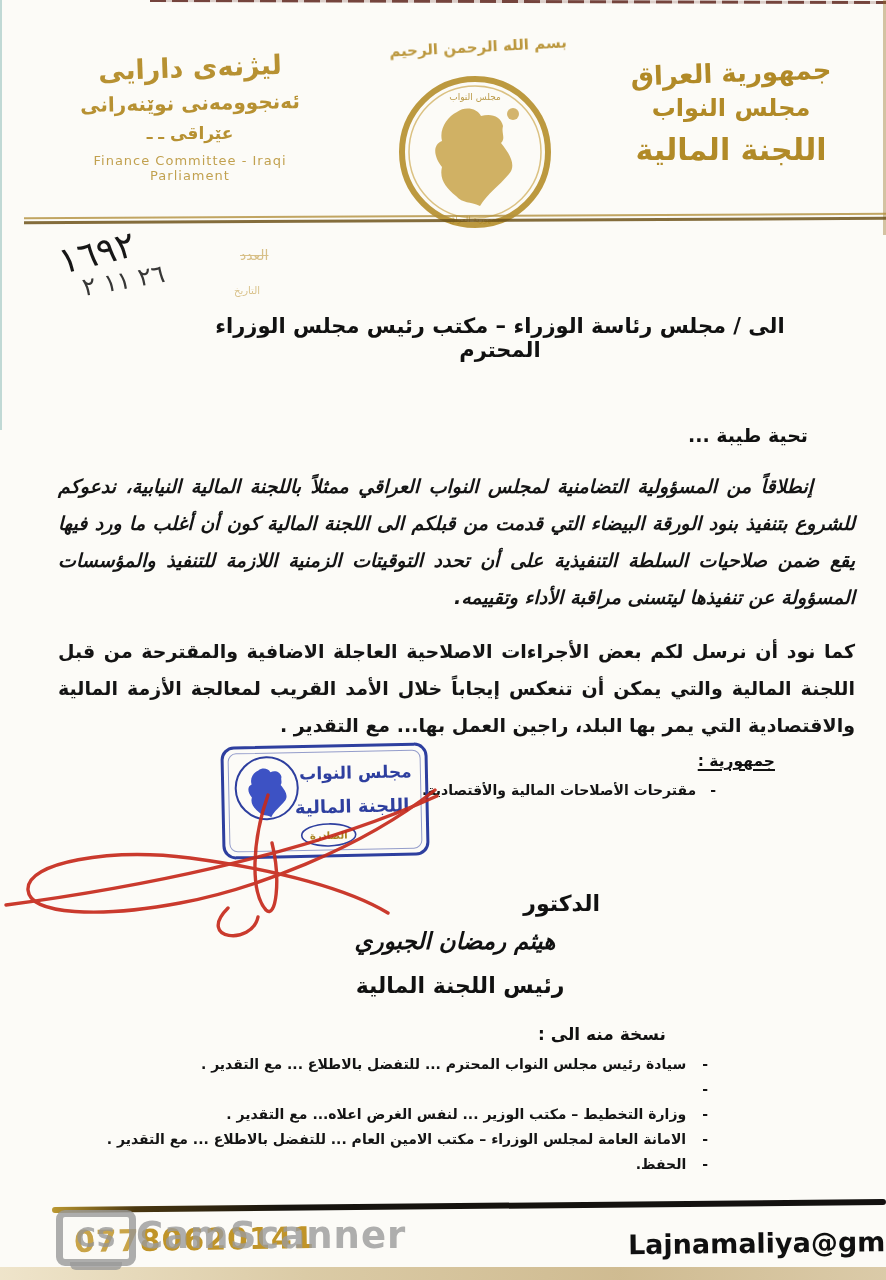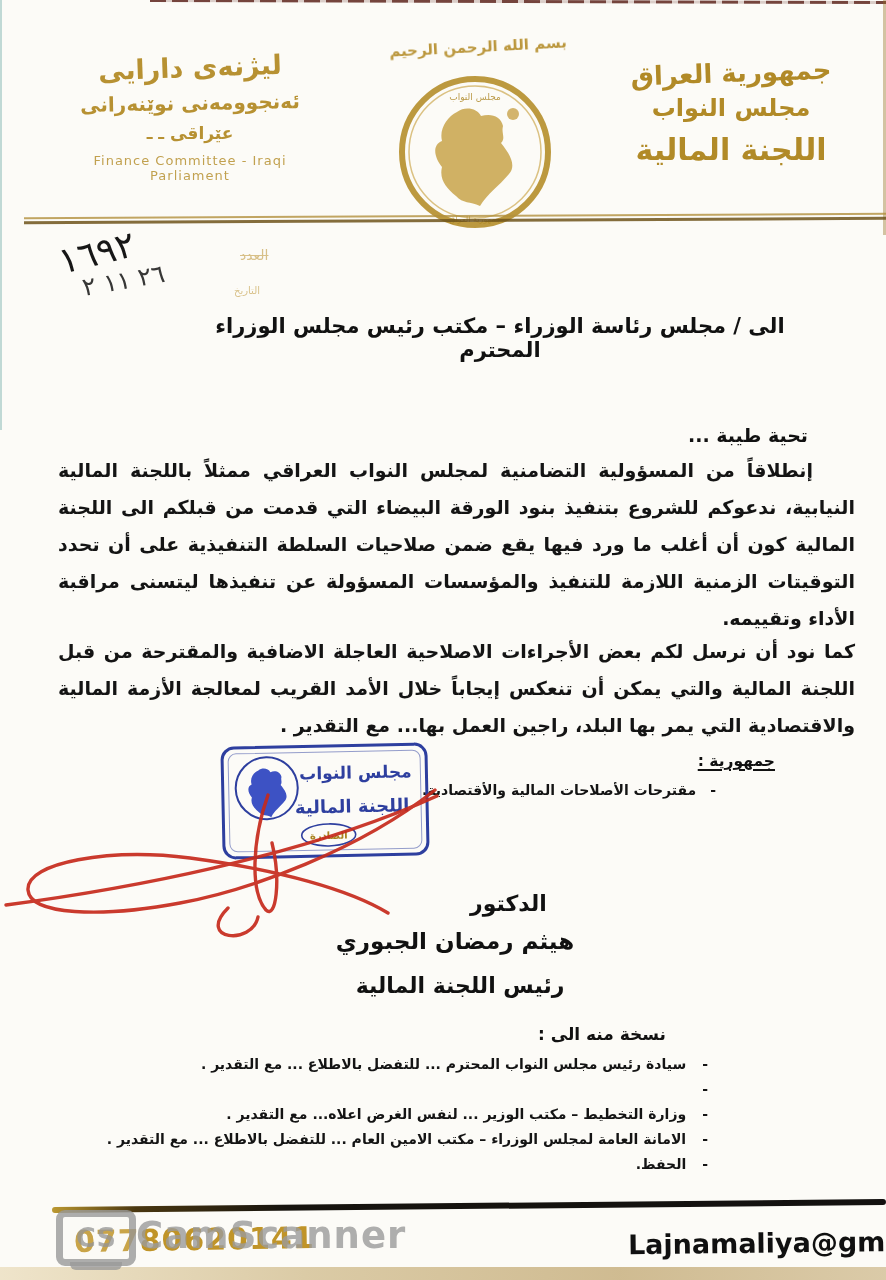--- a/index.html
+++ b/index.html
@@ -53,40 +53,40 @@
 
   
   .to-line{left:180px;top:299px;width:640px;text-align:center;
     font-size:21px;font-weight:bold;color:#111;margin-top:15px;}
   .subject-line{left:255px;top:356px;width:390px;text-align:center;
     font-size:19px;font-weight:bold;color:#111;
     text-decoration:underline;text-underline-offset:4px;text-decoration-thickness:2px;}
   .greeting{right:78px;top:424px;font-size:19px;font-weight:bold;color:#111;margin-left:48px;}
   .para{left:58px;width:797px;font-size:19px;font-weight:bold;color:#141414;
     line-height:37px;text-align:justify;text-justify:inter-word;}
-  .para1{top:452px;text-indent:42px;}
+  .para1{top:468px;text-indent:42px;font-style:italic;}
   .para2{top:633px;}
 
   
   .attach-title{right:111px;top:752px;font-size:15.5px;font-weight:bold;color:#111;
     text-decoration:underline;text-underline-offset:3px;text-decoration-thickness:2px;}
   .attach-item{right:170px;top:782px;font-size:14px;font-weight:bold;color:#141414;
     display:flex;gap:14px;}
 
   
   .stamp{left:220px;top:743px;width:210px;height:116px;transform:rotate(-1.2deg);}
 
   
   .sig-svg{left:0;top:740px;pointer-events:none;}
 
   
-  .sig-title{left:470px;top:891px;width:130px;text-align:left;
+  .sig-title{left:470px;top:891px;width:130px;text-align:right;
     font-size:22px;font-weight:bold;color:#111;}
   .sig-name{left:320px;top:928px;width:270px;text-align:center;
-    font-size:23px;font-weight:bold;color:#111;}
+    font-size:23px;font-weight:bold;color:#111;font-style:italic;}
   .sig-role{left:335px;top:973px;width:250px;text-align:center;
     font-size:22px;font-weight:bold;color:#111;}
 
   
   .copies-title{right:220px;top:1024px;font-size:17px;font-weight:bold;color:#111;
     text-underline-offset:4px;text-decoration-thickness:2px;}
   .copies-list{right:178px;top:1056px;display:flex;flex-direction:column;gap:9px;}
   .copies-row{display:flex;gap:16px;font-size:14px;font-weight:bold;color:#141414;
     justify-content:flex-start;}
   .copies-row .dash{font-weight:bold;}

